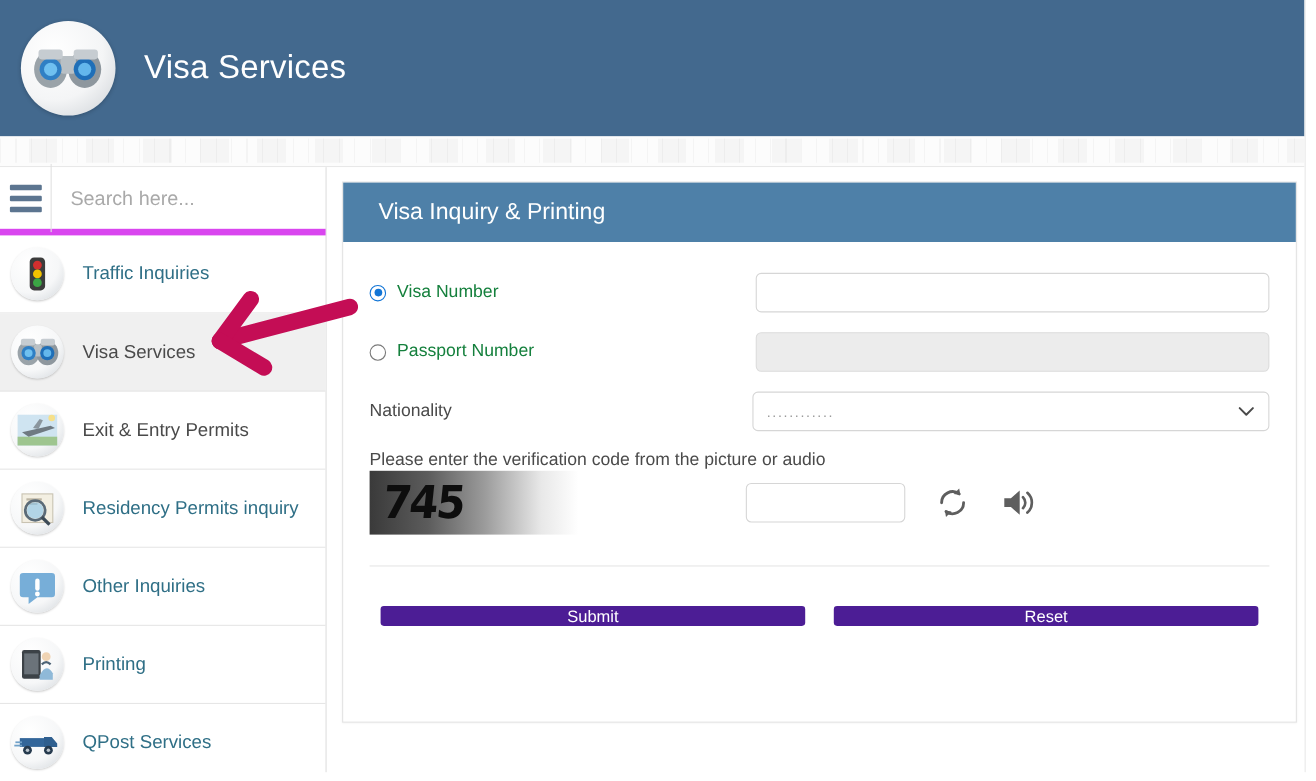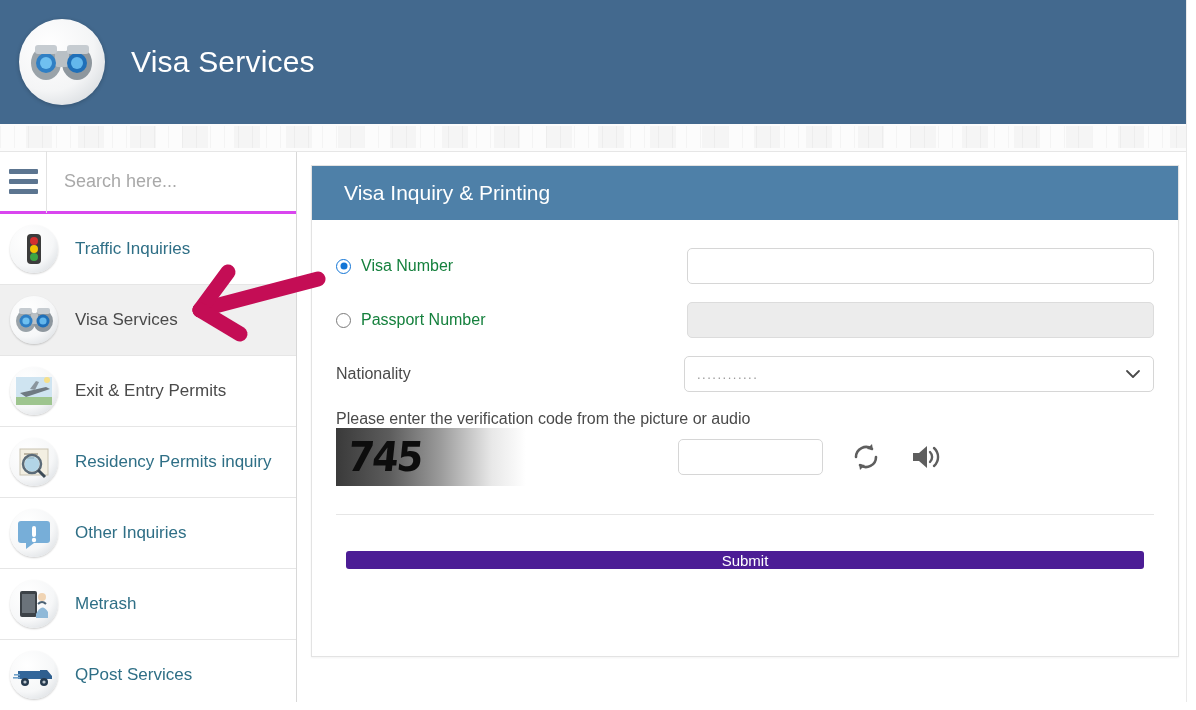--- a/index.html
+++ b/index.html
@@ -50,21 +50,21 @@
   .content { position: absolute; left: 0; top: 152px; width: 1196px; height: 558px; }
 
   
   .sidebar {
     position: absolute; left: 0; top: 0; width: 297px; height: 558px;
     background: #ffffff;
     border-right: 1px solid #d8d8d8;
   }
   .search-row {
     display: flex; align-items: center; height: 62px;
-    border-bottom: 3px solid #d946ef;
+    border-bottom: 6px solid #d946ef;
   }
   .hamburger {
     width: 58px; height: 62px; display: flex; flex-direction: column;
     justify-content: center; align-items: center; gap: 5px;
     border-right: 1px solid #e2e2e2;
   }
   .hamburger i { display:block; width: 29px; height: 5px; background: #5c7590; border-radius: 1px; }
   .search-input {
     flex: 1; height: 62px; border: none; outline: none;
     padding-left: 17px; font-size: 18px; color: #555;
@@ -285,21 +285,21 @@
       <div class="nav-item">
         <div class="nav-icon">
           <svg class="ic" viewBox="0 0 48 48">
               <rect x="10" y="11" width="17" height="26" rx="2" fill="#3c4247"></rect>
               <rect x="12" y="14" width="13" height="19" fill="#6b737a"></rect>
               <circle cx="32" cy="17" r="4" fill="#f0d4b4"></circle>
               <path d="M26 34 q6 -12 12 -2 l0 6 h-12 z" fill="#8fb9d8"></path>
               <path d="M28 24 q4 -4 8 0" stroke="#4d6375" stroke-width="2" fill="none"></path>
             </svg>
         </div>
-        <div class="nav-label">Metrash</div>
+        <div class="nav-label">Printing</div>
       </div>
 
       <div class="nav-item">
         <div class="nav-icon">
           <svg class="ic" viewBox="0 0 48 48">
               <path d="M8 28 h22 v-9 h7 l5 6 v3 h-2" fill="#2f5f8f"></path>
               <rect x="8" y="20" width="22" height="8" fill="#33669a"></rect>
               <circle cx="15" cy="31" r="4" fill="#263a4e"></circle>
               <circle cx="34" cy="31" r="4" fill="#263a4e"></circle>
               <circle cx="15" cy="31" r="1.6" fill="#bcc6ce"></circle>
@@ -372,20 +372,21 @@
                 <path d="M21 11 a7 7 0 0 1 0 10" stroke="#5e5e5e" stroke-width="2.4" fill="none" stroke-linecap="round"></path>
                 <path d="M25 7 a12 12 0 0 1 0 18" stroke="#5e5e5e" stroke-width="2.4" fill="none" stroke-linecap="round"></path>
               </svg>
             </span>
           </div>
 
           <div class="divider"></div>
 
           <div class="btn-row">
             <button class="btn">Submit</button>
+            <button class="btn">Reset</button>
           </div>
 
         </div>
       </div>
     </div>
   </div>
 
   <svg class="arrow" viewBox="0 0 150 90">
     <g stroke="#C40D55" stroke-width="15" stroke-linecap="round" fill="none">
       <line x1="140" y1="21" x2="22" y2="52"></line>

